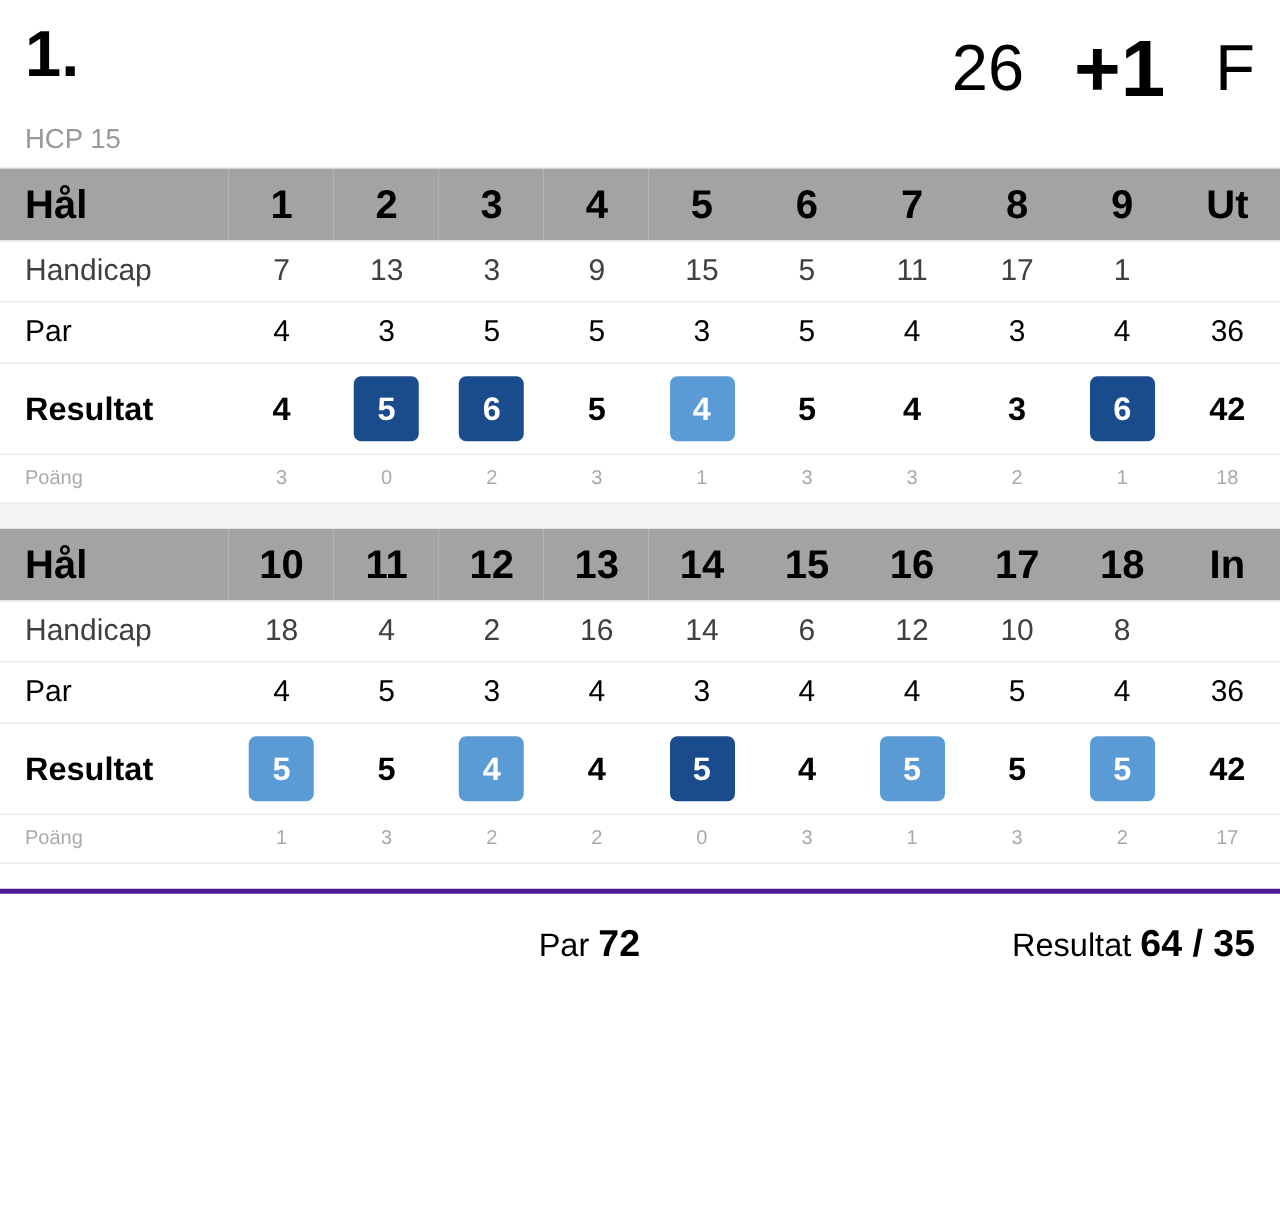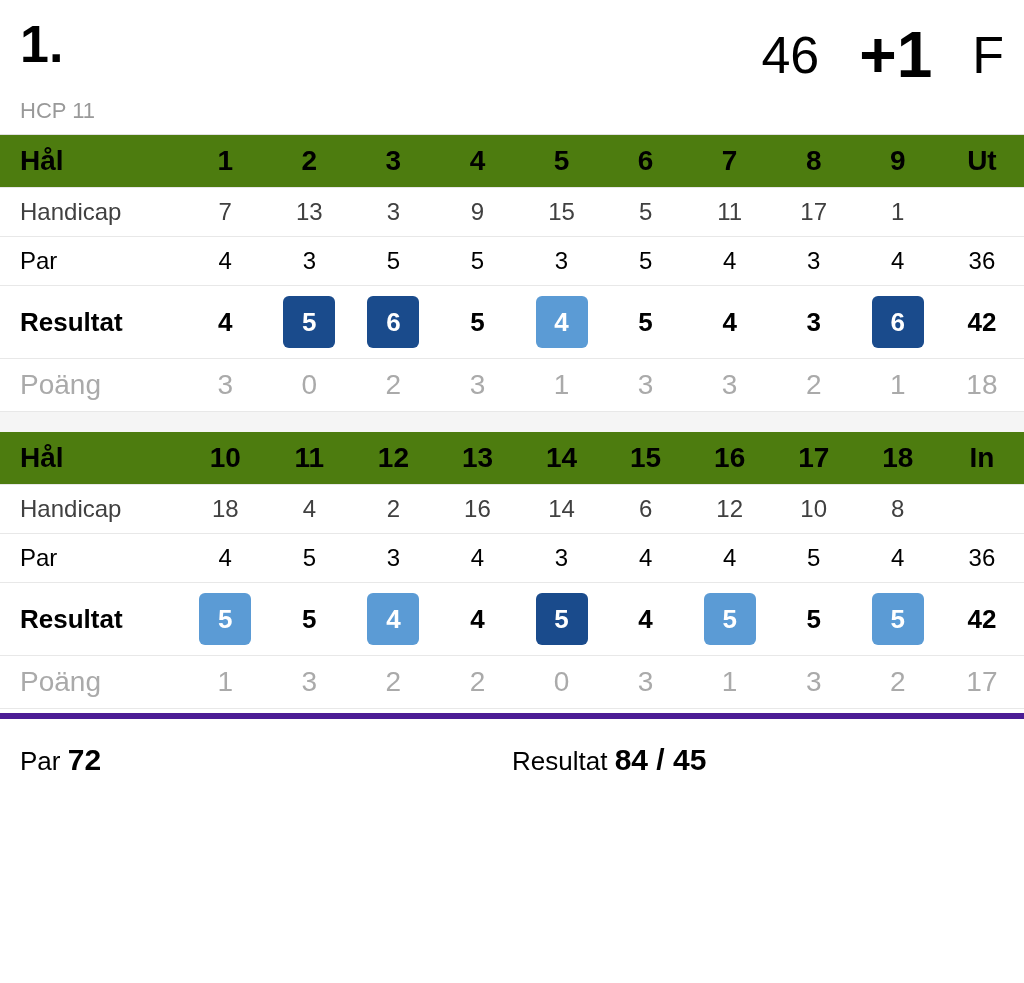--- a/index.html
+++ b/index.html
@@ -62,38 +62,38 @@
       min-width: 78px;
     }
     .scorecard th:first-child,
     .scorecard td:first-child {
       text-align: left;
       padding-left: 20px;
       min-width: 170px;
     }
     .scorecard th {
       font-weight: 700;
-      font-size: 28px;
-      background: #4d7c0f;
+      font-size: 32px;
+      background: #a3a3a3;
     }
     .row-handicap td {
       color: #404040;
       font-size: 24px;
     }
     .row-par td {
       font-size: 24px;
       color: #000;
     }
     .row-resultat td {
       font-weight: 700;
       font-size: 26px;
     }
     .row-poang td {
       color: #aaa;
-      font-size: 28px;
+      font-size: 16px;
     }
     .row-poang td:first-child {
       color: #aaa;
     }
     .row-separator {
       height: 12px;
       background: #f5f5f5;
     }
     .row-separator td {
       background: #f5f5f5;
@@ -122,43 +122,44 @@
       width: 52px;
       height: 52px;
       font-weight: 700;
       font-size: 26px;
     }
 
     .footer {
       display: flex;
       align-items: center;
       padding: 24px 20px;
-      border-top: 6px solid #4c1d95;
-      margin-top: 4px;
+      border-top: 4px solid #4c1d95;
+      margin-top: 20px;
+      text-align: right;
     }
     .footer-item {
       flex: 1;
       font-size: 26px;
       color: #000;
     }
     .footer-item strong {
       font-size: 30px;
       font-weight: 700;
     }
   </style>
 </head>
 <body>
 
 <div class="header">
   <div>
     <div class="header-position">1.</div>
-    <div class="header-hcp">HCP 11</div>
+    <div class="header-hcp">HCP 15</div>
   </div>
   <div class="header-scores">
-    <span class="header-score-val">46</span>
+    <span class="header-score-val">26</span>
     <span class="header-plus">+1</span>
     <span class="header-grade">F</span>
   </div>
 </div>
 
 <table class="scorecard">
   <thead>
     <tr>
       <th>Hål</th>
       <th>1</th>
@@ -302,15 +303,15 @@
       <td>17</td>
     </tr>
   </tbody>
 </table>
 
 <div class="footer">
   <div class="footer-item">
     <span>Par</span> <strong>72</strong>
   </div>
   <div class="footer-item">
-    <span>Resultat</span> <strong>84 / 45</strong>
+    <span>Resultat</span> <strong>64 / 35</strong>
   </div>
 </div>
 
 </body></html>

